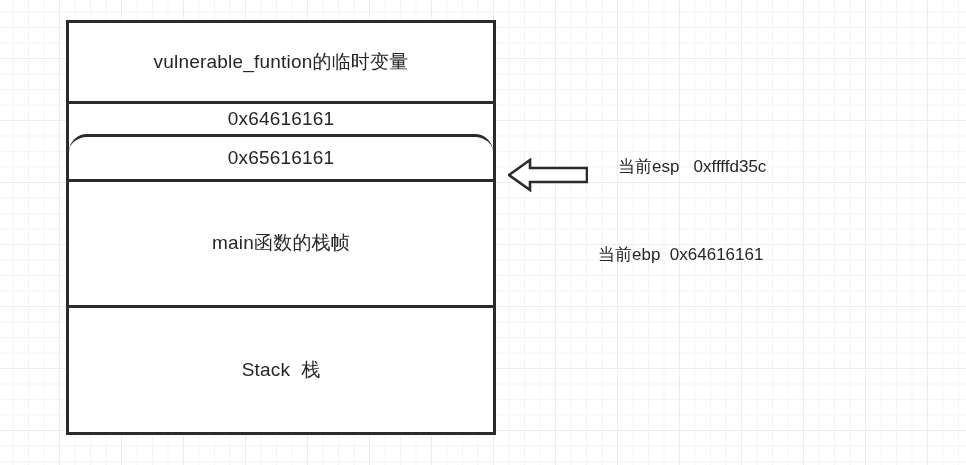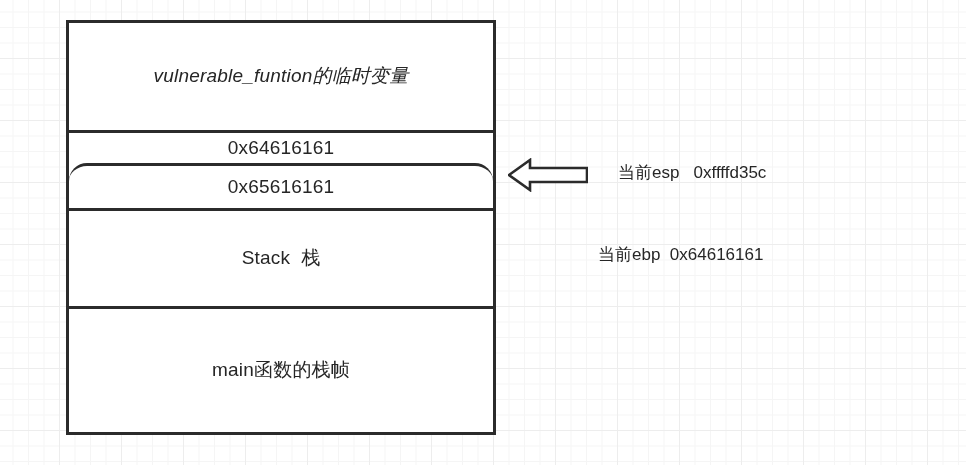--- a/index.html
+++ b/index.html
@@ -54,21 +54,21 @@
   }
   .row-label {
     font-size: 19px;
     line-height: 1.2;
     letter-spacing: 0.2px;
     color: #262626;
     white-space: pre;
     text-align: center;
   }
   
-  #row-0 { height: 107px; font-style: italic; }
+  #row-0 { height: 78px; }
   #row-1 { height: 33px; }
   #row-2 { height: 45px; border-radius: 18px; }
   #row-3 { height: 126px; }
   #row-4 { flex: 1 1 auto; }
 
   
   #esp-arrow {
     position: absolute;
     left: 508px;
     top: 158px;
@@ -79,21 +79,21 @@
   
   .annotation {
     position: absolute;
     font-size: 17px;
     line-height: 1.2;
     color: #262626;
     white-space: pre;
   }
   #annotation-esp {
     left: 618px;
-    top: 163px;
+    top: 157px;
   }
   #annotation-ebp {
     left: 598px;
     top: 245px;
   }
 </style>
 </head>
 <body>
 
 <div id="canvas">
@@ -105,26 +105,26 @@
     </div>
 
     <div class="stack-row" id="row-1">
       <span class="row-label">0x64616161</span>
     </div>
 
     <div class="stack-row" id="row-2">
       <span class="row-label">0x65616161</span>
     </div>
 
+    <div class="stack-row" id="row-3">
+      <span class="row-label">main函数的栈帧</span>
+    </div>
+
     <div class="stack-row" id="row-4">
       <span class="row-label">Stack  栈</span>
-    </div>
-
-    <div class="stack-row" id="row-3">
-      <span class="row-label">main函数的栈帧</span>
     </div>
 
   </div>
 
   <svg id="esp-arrow" viewBox="0 0 80 34">
     <polygon points="1,17 22,2 22,10 79,10 79,24 22,24 22,32" fill="#ffffff" stroke="#2b2b2b" stroke-width="2.6" stroke-linejoin="miter"></polygon>
   </svg>
 
   <div class="annotation" id="annotation-esp">当前esp   0xffffd35c</div>
 

